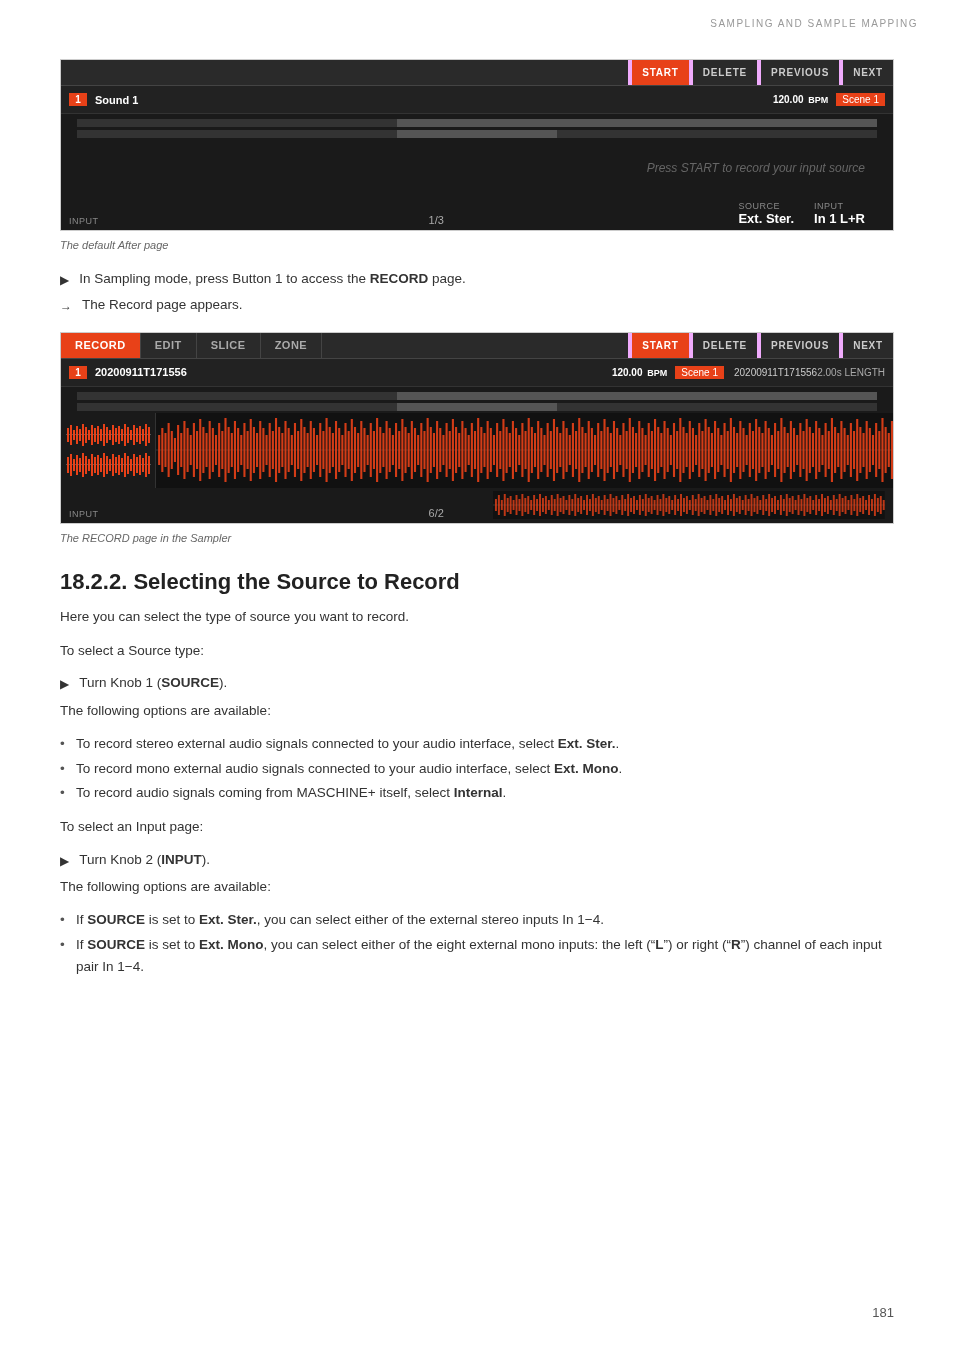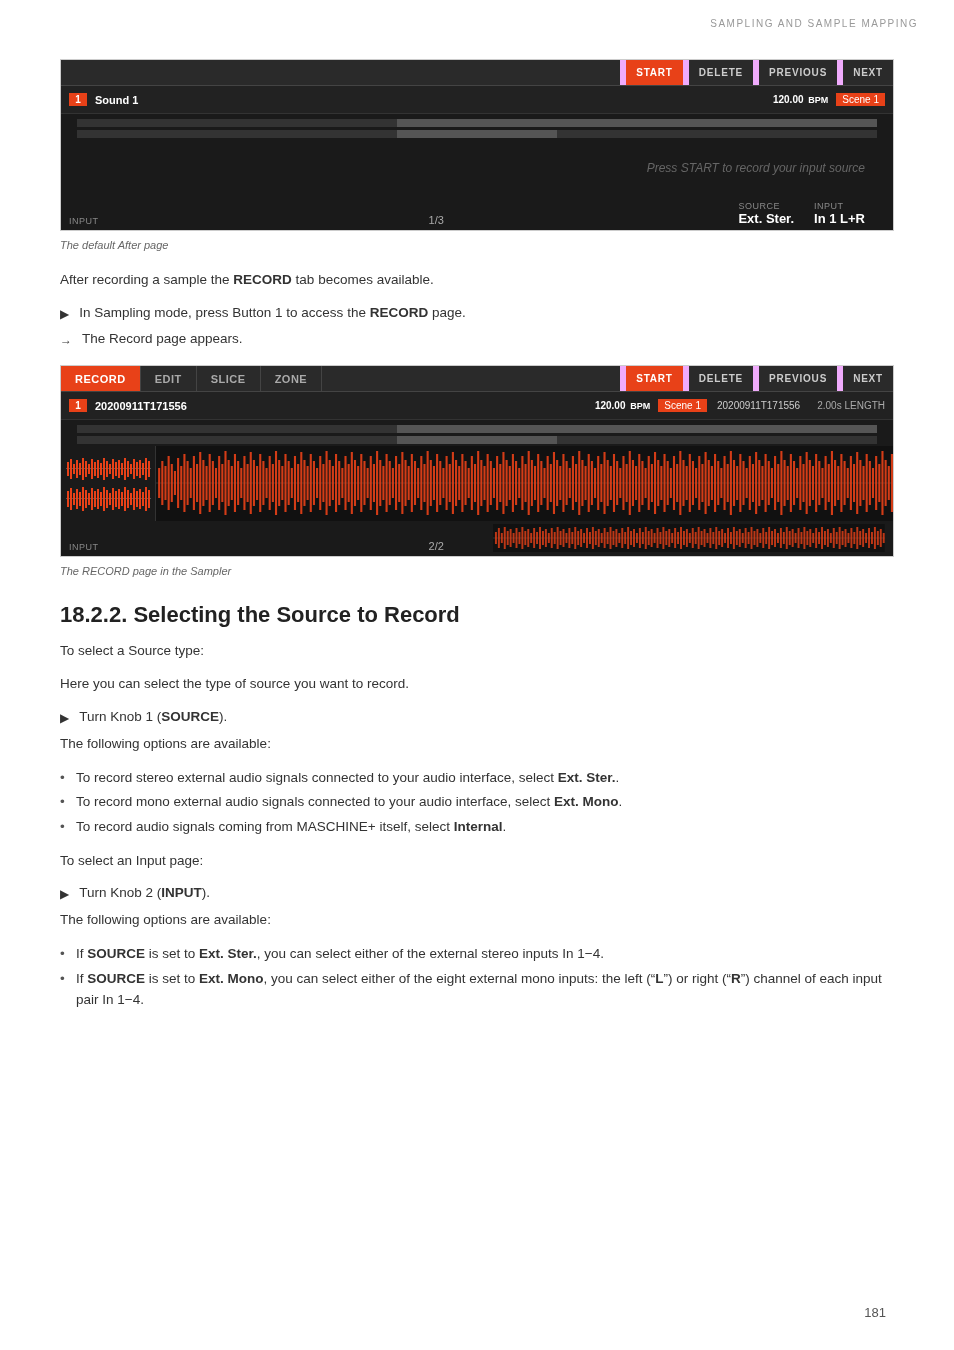--- a/index.html
+++ b/index.html
@@ -73,21 +73,21 @@
     }
 
     .sampler-btn {
       padding: 0 10px;
       height: 100%;
       display: flex;
       align-items: center;
       font-size: 10px;
       font-weight: bold;
       color: #ccc;
-      border-left: 6px solid #f0abfc;
+      border-left: 4px solid #f0abfc;
       letter-spacing: 0.8px;
       cursor: pointer;
     }
 
     .sampler-btn.start {
       background: #e84118;
       color: #fff;
     }
 
     .sampler-track-row {
@@ -257,21 +257,21 @@
     .bullet-list li::before {
       content: "•";
       position: absolute;
       left: 0;
       color: #555;
     }
 
     .page-number {
       position: absolute;
       bottom: 30px;
-      right: 68px;
+      right: 60px;
       font-size: 13px;
       color: #555;
     }
 
     .scrollbar-area {
       background: #333;
       height: 8px;
       margin: 2px 8px;
       position: relative;
     }
@@ -370,23 +370,20 @@
         <div class="input-group">
           <span class="input-label-small">INPUT</span>
           <span class="input-value">In 1 L+R</span>
         </div>
       </div>
     </div>
   </div>
 
   <div class="caption-text">The default After page</div>
 
-  <div class="body-text">
-    <span>After recording a sample the </span><span class="bold">RECORD</span><span> tab becomes available.</span>
-  </div>
 
   <div class="bullet-arrow">
     <span class="arrow-icon arrow-right">▶</span>
     <span>
       <span>In Sampling mode, press Button 1 to access the </span><span class="bold">RECORD</span><span> page.</span>
     </span>
   </div>
 
   <div class="bullet-arrow">
     <span class="arrow-icon arrow-to">→</span>
@@ -411,21 +408,21 @@
 
     <div class="sampler-track-row">
       <div class="track-num">1</div>
       <div class="track-name">20200911T171556</div>
       <div class="track-bpm">
         <span>120.00</span>
         <span style="font-size:9px;margin-left:2px;">BPM</span>
       </div>
       <div class="scene-badge">Scene 1</div>
       <div style="margin-left:10px;font-size:10px;color:#ccc;">20200911T171556</div>
-      <div style="margin-left:auto;font-size:10px;color:#aaa;padding-left:17px;">2.00s LENGTH</div>
+      <div style="margin-left:auto;font-size:10px;color:#aaa;">2.00s LENGTH</div>
     </div>
 
     <div style="padding: 3px 8px 0 8px; background:#1a1a1a;">
       <div class="scrollbar-area">
         <div class="scrollbar-thumb"></div>
       </div>
       <div class="scrollbar-area" style="margin-top:3px;">
         <div class="scrollbar-thumb scrollbar-small" style="right:auto;left:40%;width:20%;"></div>
       </div>
     </div>
@@ -746,21 +743,21 @@
         </svg>
       </div>
     </div>
 
     <div class="sampler-input-row">
       <div class="sampler-input-row-inner">
         <div class="input-group" style="margin-right:30px;">
           <span class="input-label-small">Input</span>
         </div>
         <div style="position:absolute;left:45%;transform:translateX(-50%);">
-          <span style="font-size:11px;color:#aaa;">2/2</span>
+          <span style="font-size:11px;color:#aaa;">6/2</span>
         </div>
 
         <div style="position:absolute;left:52%;right:0;height:28px;overflow:hidden;">
           <svg width="100%" height="28" preserveAspectRatio="none" viewBox="0 0 400 28">
             <rect x="0" y="0" width="400" height="28" fill="#111"></rect>
             <line x1="0" y1="14" x2="400" y2="14" stroke="#333" stroke-width="1"></line>
             <g fill="#e84118" opacity="0.8">
               <rect x="2" y="8" width="2" height="12"></rect>
                 <rect x="5" y="4" width="2" height="20"></rect>
               <rect x="8" y="9" width="2" height="10"></rect>
@@ -909,23 +906,23 @@
     </div>
   </div>
 
   <div class="caption-text">The RECORD page in the Sampler</div>
 
   <div class="section-heading">
     <span class="section-num">18.2.2.</span>
     <span>Selecting the Source to Record</span>
   </div>
 
+  <div class="body-text">Here you can select the type of source you want to record.</div>
+
   <div class="body-text">To select a Source type:</div>
-
-  <div class="body-text">Here you can select the type of source you want to record.</div>
 
   <div class="bullet-arrow">
     <span class="arrow-icon arrow-right">▶</span>
     <span>
       <span>Turn Knob 1 (</span><span class="bold">SOURCE</span><span>).</span>
     </span>
   </div>
 
   <div class="body-text">The following options are available:</div>
 

